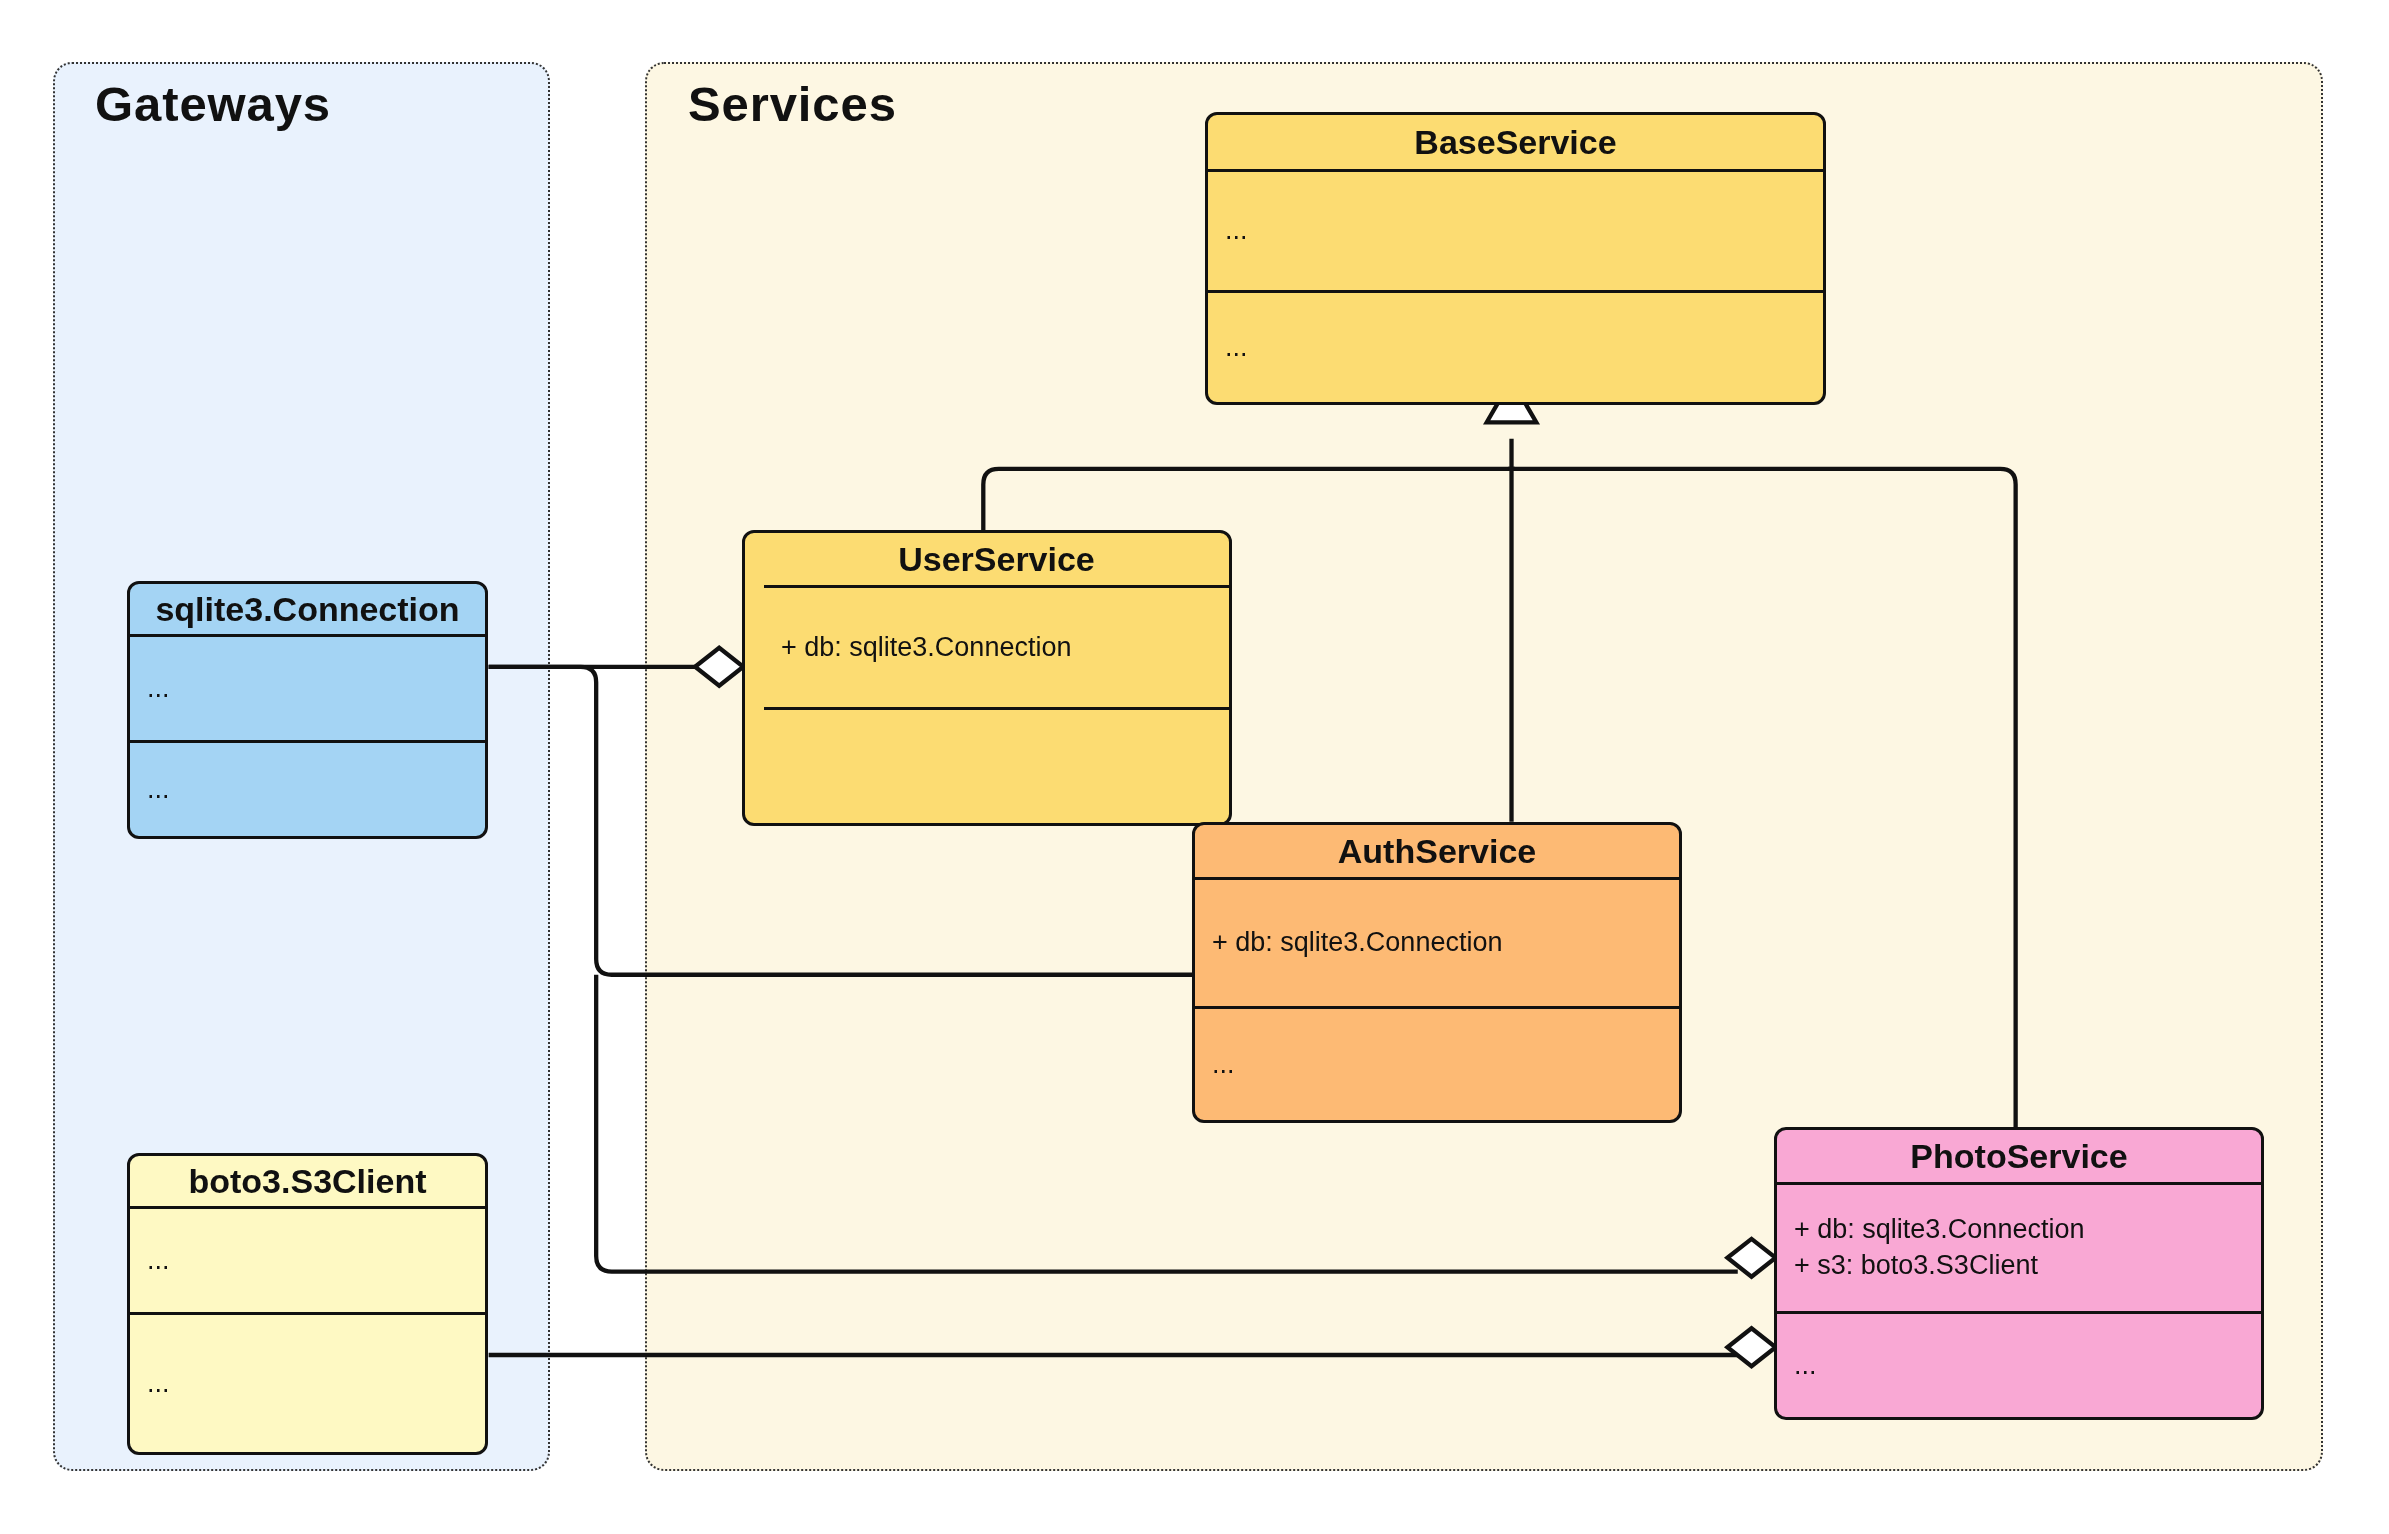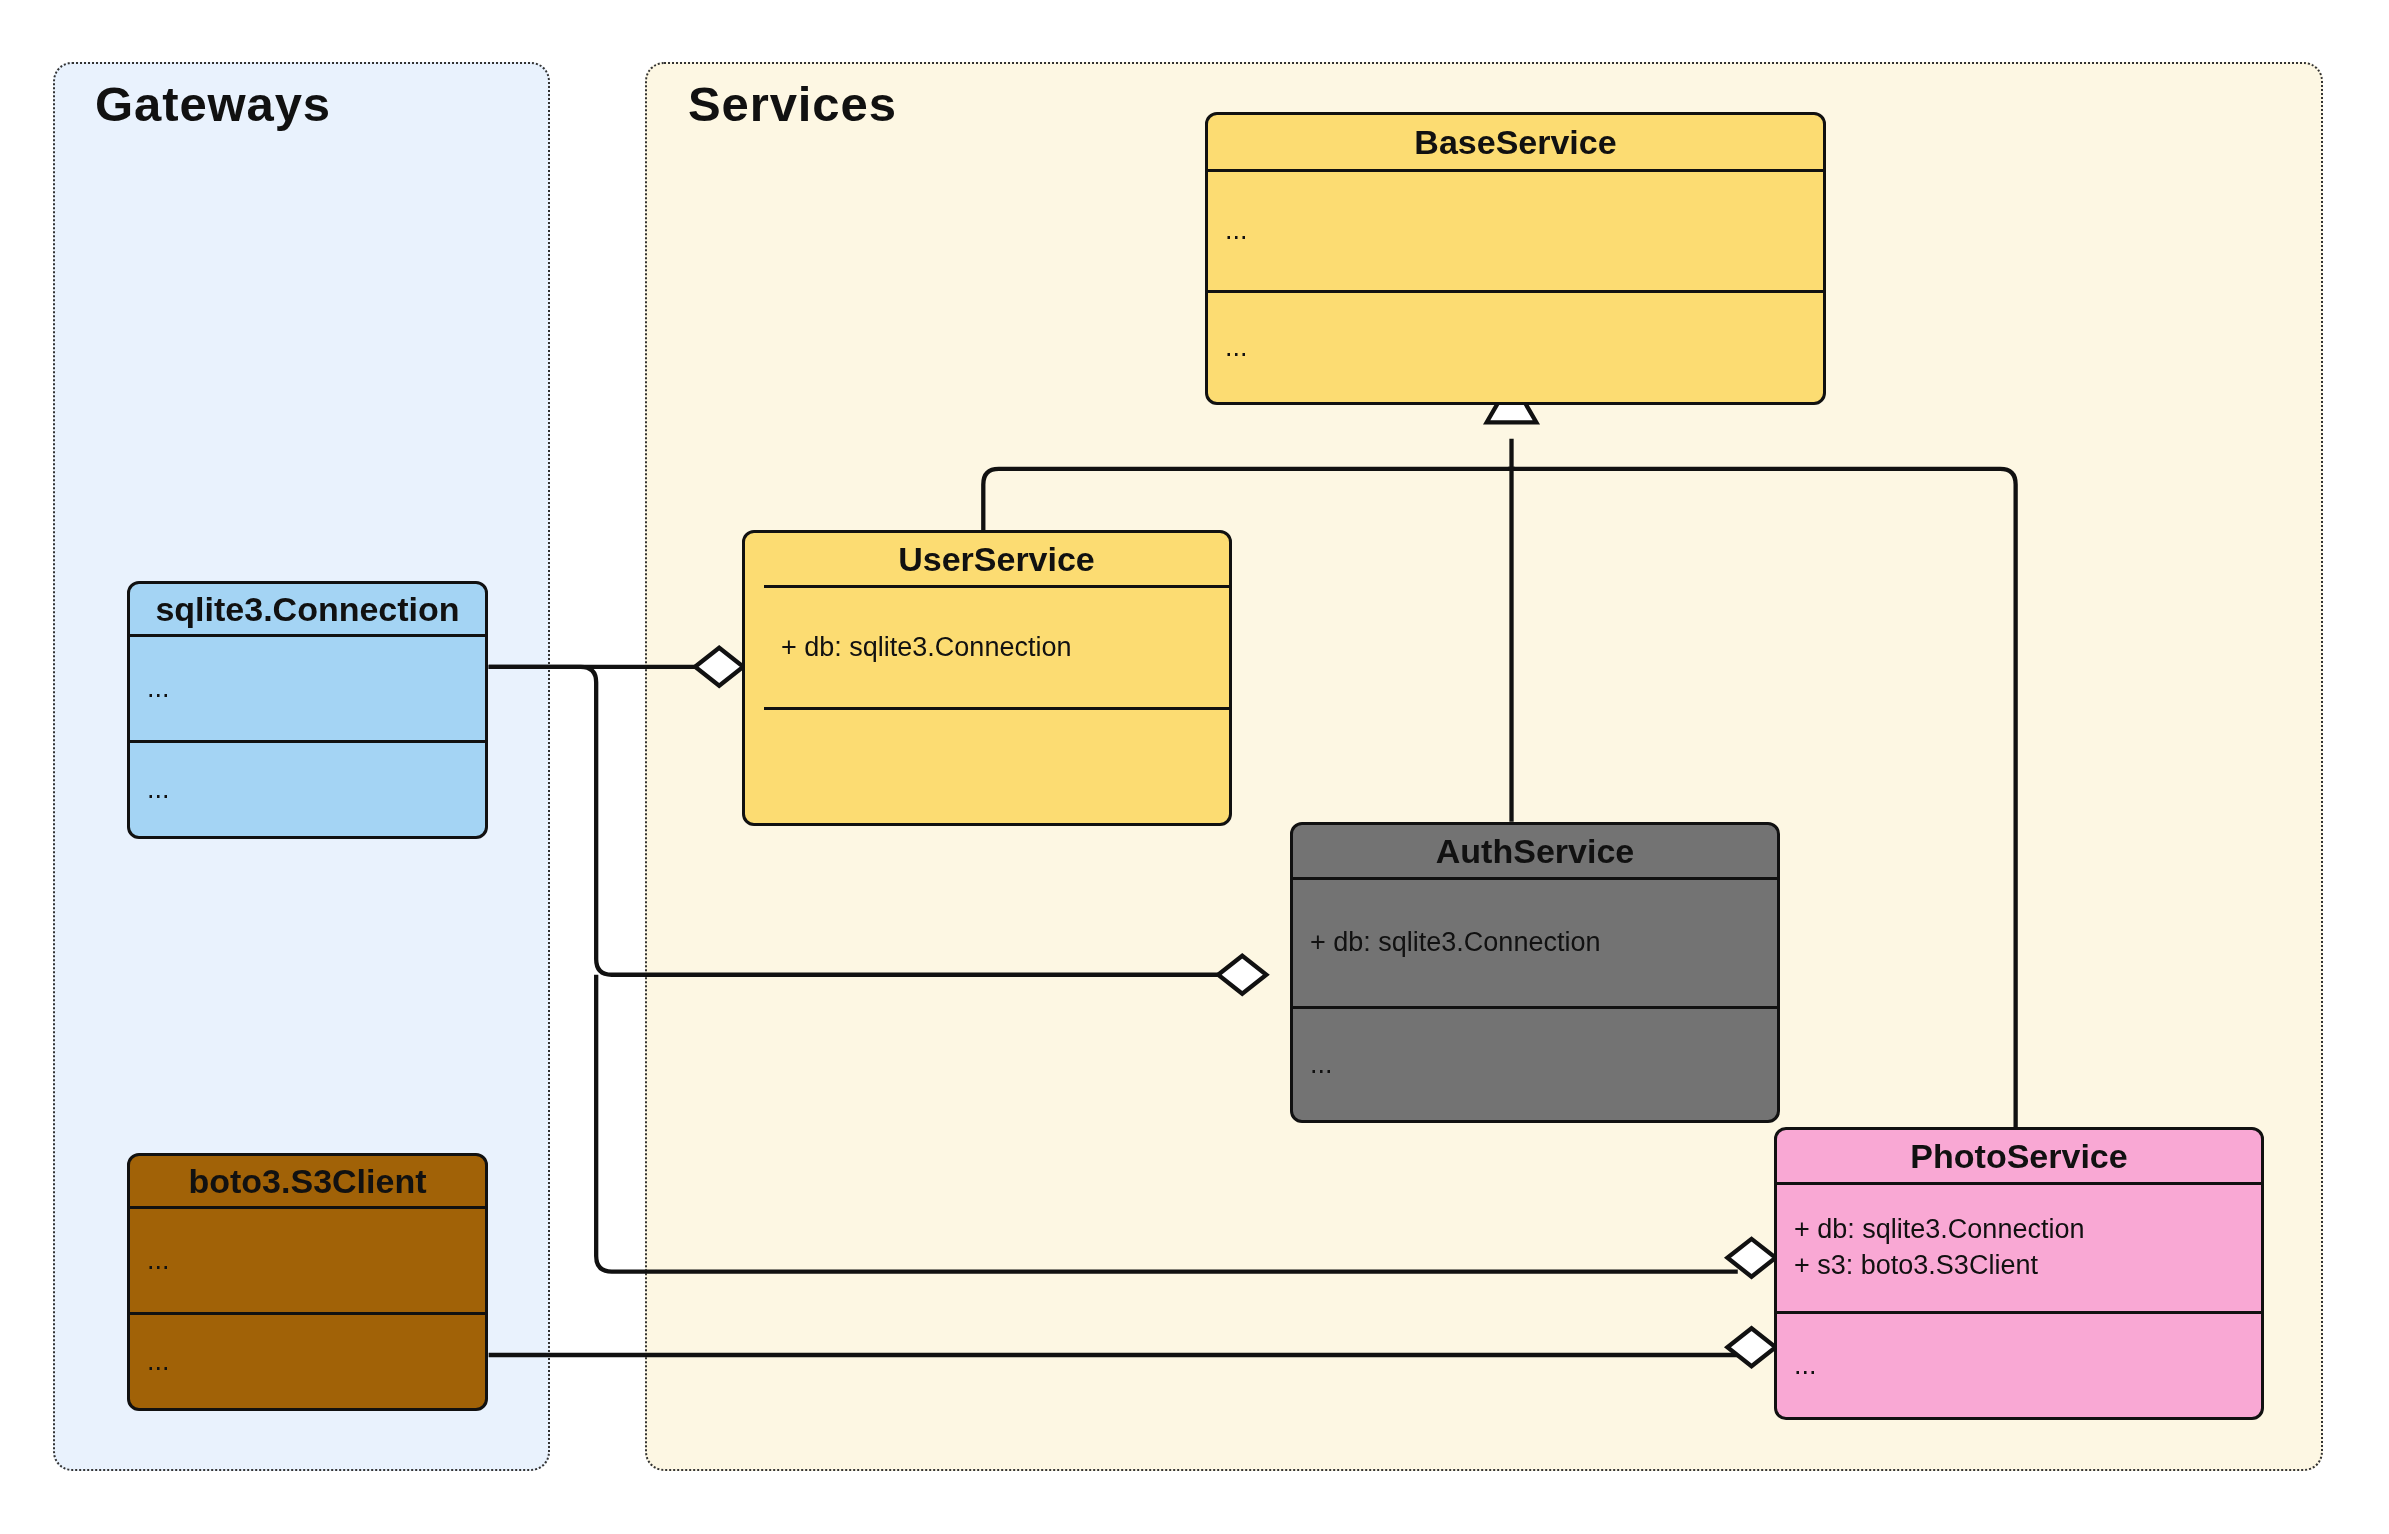--- a/index.html
+++ b/index.html
@@ -105,36 +105,36 @@
       <polygon points="2008,1462 2036,1440 2064,1462 2036,1484" fill="#ffffff" stroke="#111111" stroke-width="5" stroke-linejoin="miter"></polygon>
       <polygon points="2008,1566 2036,1544 2064,1566 2036,1588" fill="#ffffff" stroke="#111111" stroke-width="5" stroke-linejoin="miter"></polygon>
     </svg>
 
   <div id="class-layer">
       <div class="uml-class" style="left: 127px; top: 533px; width: 361px; height: 258px; background: rgb(164, 212, 244); border-color: rgb(17, 17, 17); margin-top: 48px;">
         <div class="uml-name" style="height: 53px; flex: 0 0 53px; border-bottom-color: rgb(17, 17, 17);">sqlite3.Connection</div>
         <div class="uml-compartment" style="flex: 0 0 103px;"><span class="line">...</span></div>
         <div class="uml-compartment divider-top" style="flex: 1 1 auto; border-top-color: rgb(17, 17, 17);"><span class="line">...</span></div>
       </div>
-      <div class="uml-class" style="left: 127px; top: 1153px; width: 361px; height: 258px; background: #a16207; border-color: rgb(17, 17, 17); justify-content: center;">
+      <div class="uml-class" style="left: 127px; top: 1153px; width: 361px; height: 302px; background: #fef9c3; border-color: rgb(17, 17, 17); justify-content: center;">
         <div class="uml-name" style="height: 53px; flex: 0 0 53px; border-bottom-color: rgb(17, 17, 17);">boto3.S3Client</div>
         <div class="uml-compartment" style="flex: 0 0 103px;"><span class="line">...</span></div>
         <div class="uml-compartment divider-top" style="flex: 1 1 auto; border-top-color: rgb(17, 17, 17);"><span class="line">...</span></div>
       </div>
       <div class="uml-class" style="left: 1205px; top: 112px; width: 621px; height: 293px; background: rgb(252, 220, 114); border-color: rgb(17, 17, 17);">
         <div class="uml-name" style="height: 57px; flex: 0 0 57px; border-bottom-color: rgb(17, 17, 17);">BaseService</div>
         <div class="uml-compartment" style="flex: 0 0 118px;"><span class="line">...</span></div>
         <div class="uml-compartment divider-top" style="flex: 1 1 auto; border-top-color: rgb(17, 17, 17);"><span class="line">...</span></div>
       </div>
       <div class="uml-class" style="left: 742px; top: 530px; width: 490px; height: 296px; background: rgb(252, 220, 114); border-color: rgb(17, 17, 17); padding-left: 19px;">
         <div class="uml-name" style="height: 55px; flex: 0 0 55px; border-bottom-color: rgb(17, 17, 17);">UserService</div>
         <div class="uml-compartment" style="flex: 0 0 119px;"><span class="line">+ db: sqlite3.Connection</span></div>
         <div class="uml-compartment divider-top" style="flex: 1 1 auto; border-top-color: rgb(17, 17, 17);"></div>
       </div>
-      <div class="uml-class" style="left: 1290px; top: 822px; width: 490px; height: 301px; background: #737373; border-color: rgb(17, 17, 17);">
+      <div class="uml-class" style="left: 1192px; top: 822px; width: 490px; height: 301px; background: #fdba74; border-color: rgb(17, 17, 17);">
         <div class="uml-name" style="height: 55px; flex: 0 0 55px; border-bottom-color: rgb(17, 17, 17);">AuthService</div>
         <div class="uml-compartment" style="flex: 0 0 126px;"><span class="line">+ db: sqlite3.Connection</span></div>
         <div class="uml-compartment divider-top" style="flex: 1 1 auto; border-top-color: rgb(17, 17, 17);"><span class="line">...</span></div>
       </div>
       <div class="uml-class" style="left: 1774px; top: 1127px; width: 490px; height: 293px; background: #f9a8d4; border-color: rgb(17, 17, 17);">
         <div class="uml-name" style="height: 55px; flex: 0 0 55px; border-bottom-color: rgb(17, 17, 17);">PhotoService</div>
         <div class="uml-compartment" style="flex: 0 0 126px;"><span class="line">+ db: sqlite3.Connection</span><span class="line">+ s3: boto3.S3Client</span></div>
         <div class="uml-compartment divider-top" style="flex: 1 1 auto; border-top-color: rgb(17, 17, 17);"><span class="line">...</span></div>
       </div>
     </div>

